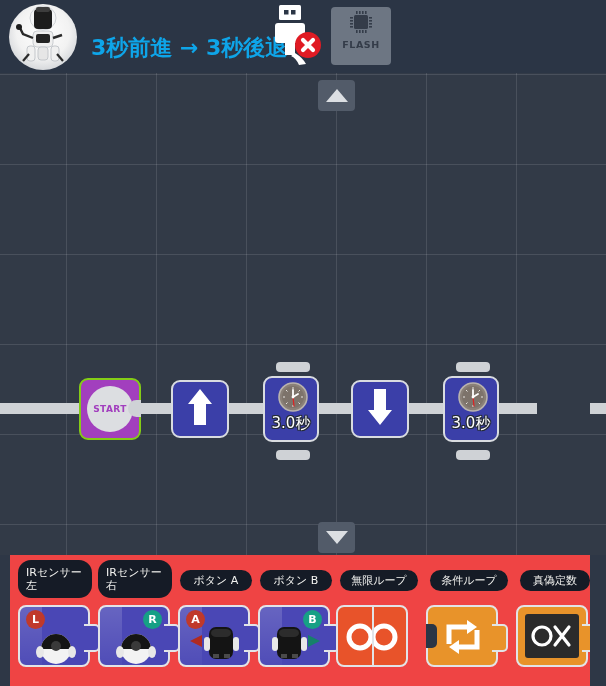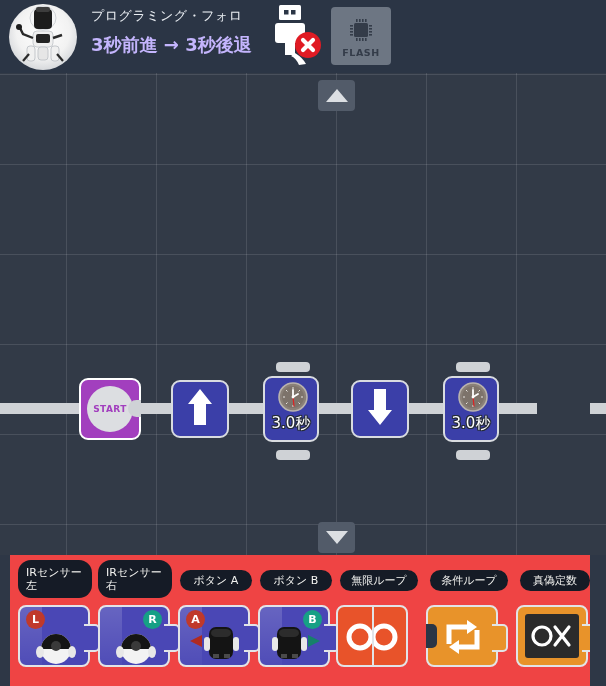--- a/index.html
+++ b/index.html
@@ -21,29 +21,29 @@
     background:radial-gradient(circle at 50% 42%,#ffffff 0%,#f2f2f2 52%,#d8dadd 74%,#2b3545 86%);
     overflow:hidden;
   }
   .avatar svg{position:absolute;left:0;top:0;}
   .hdr-sub{
     position:absolute;left:91px;top:7px;
     font-size:13px;color:#e9edf2;letter-spacing:.5px;white-space:nowrap;
   }
   .hdr-title{
     position:absolute;left:91px;top:33px;
-    font-size:18px;font-weight:bold;color:#c4b5fd;white-space:nowrap;
+    font-size:22px;font-weight:bold;color:#0ea5e9;white-space:nowrap;
   }
   .usb{
     position:absolute;left:270px;top:3px;width:52px;height:62px;
   }
   .tbtn{
     position:absolute;top:7px;width:60px;height:58px;border-radius:4px;
     background:#6d7683;box-sizing:border-box;
-    display:flex;flex-direction:column;align-items:center;justify-content:center;
+    display:flex;flex-direction:column;align-items:center;justify-content:flex-start;
     cursor:pointer;
   }
   .tbtn.active{background:#f0f2f4;box-shadow:0 0 0 2px #2fbdf0;}
   .tbtn .ticon{height:30px;display:flex;align-items:center;justify-content:center;}
   .tbtn .tlabel{
     font-size:9.5px;font-weight:bold;color:#343c49;letter-spacing:.6px;margin-top:2px;
   }
   .tbtn.active .tlabel{color:#1d242f;}
   #btn-flash{left:331px;}
   #btn-undo{left:401px;}
@@ -73,21 +73,21 @@
   .tri-up{border-left:11px solid transparent;border-right:11px solid transparent;border-bottom:13px solid #dcdfe3;}
   .tri-dn{border-left:11px solid transparent;border-right:11px solid transparent;border-top:13px solid #dcdfe3;}
 
   
   .wire{
     position:absolute;top:330px;height:11px;background:#cfd2d6;
   }
   .blk{position:absolute;border-radius:9px;box-sizing:border-box;}
   .blk-term{
     width:62px;height:62px;top:305px;background:#a23fbe;
-    border:2px solid #ffffff;
+    border:2px solid #84cc16;
   }
   .term-circle{
     position:absolute;width:46px;height:46px;border-radius:50%;
     background:#dcdee1;top:6px;left:6px;
     display:flex;align-items:center;justify-content:center;
     font-size:9px;font-weight:bold;color:#a23fbe;letter-spacing:.4px;
   }
   #blk-start{left:79px;}
   #blk-start .term-circle{left:6px;}
   #blk-end{left:530px;}
@@ -185,21 +185,20 @@
           <path d="M44 34 L53 31" stroke="#2a2a2a" stroke-width="2.4" fill="none"></path>
           <rect x="18" y="42" width="8" height="15" rx="3" fill="#f0f0f0" stroke="#c4c7cb"></rect>
           <rect x="42" y="42" width="8" height="15" rx="3" fill="#f0f0f0" stroke="#c4c7cb"></rect>
           <rect x="29" y="43" width="10" height="13" rx="3" fill="#e6e6e6" stroke="#c4c7cb"></rect>
           <path d="M20 50 L14 57" stroke="#2a2a2a" stroke-width="2.2"></path>
           <path d="M48 50 L54 57" stroke="#2a2a2a" stroke-width="2.2"></path>
         </g>
       </svg>
     </div>
 
-    <div class="hdr-sub">プログラミング・フォロ</div>
     <div class="hdr-title">3秒前進 → 3秒後退</div>
 
     <div class="usb">
       <svg width="52" height="62" viewBox="0 0 52 62">
         <rect x="9" y="2" width="22" height="15" rx="1.5" fill="#ffffff"></rect>
         <rect x="14" y="7" width="4.5" height="4.5" fill="#2b3545"></rect>
         <rect x="21" y="7" width="4.5" height="4.5" fill="#2b3545"></rect>
         <rect x="5" y="20" width="30" height="20" rx="3" fill="#ffffff"></rect>
         <rect x="15" y="40" width="10" height="12" fill="#ffffff"></rect>
         <path d="M25 50 q8 5 11 11 l-7 1 q-3 -7 -8 -9 z" fill="#ffffff"></path>

